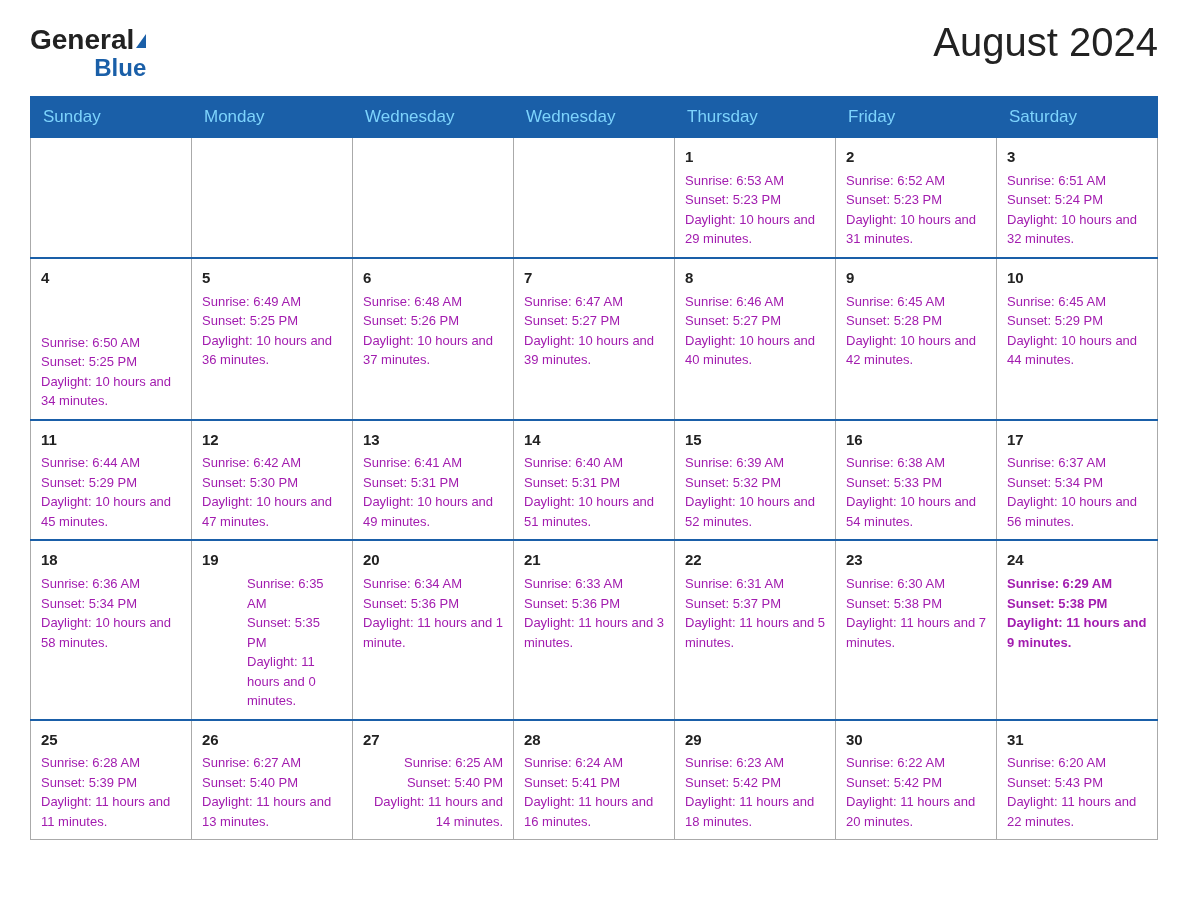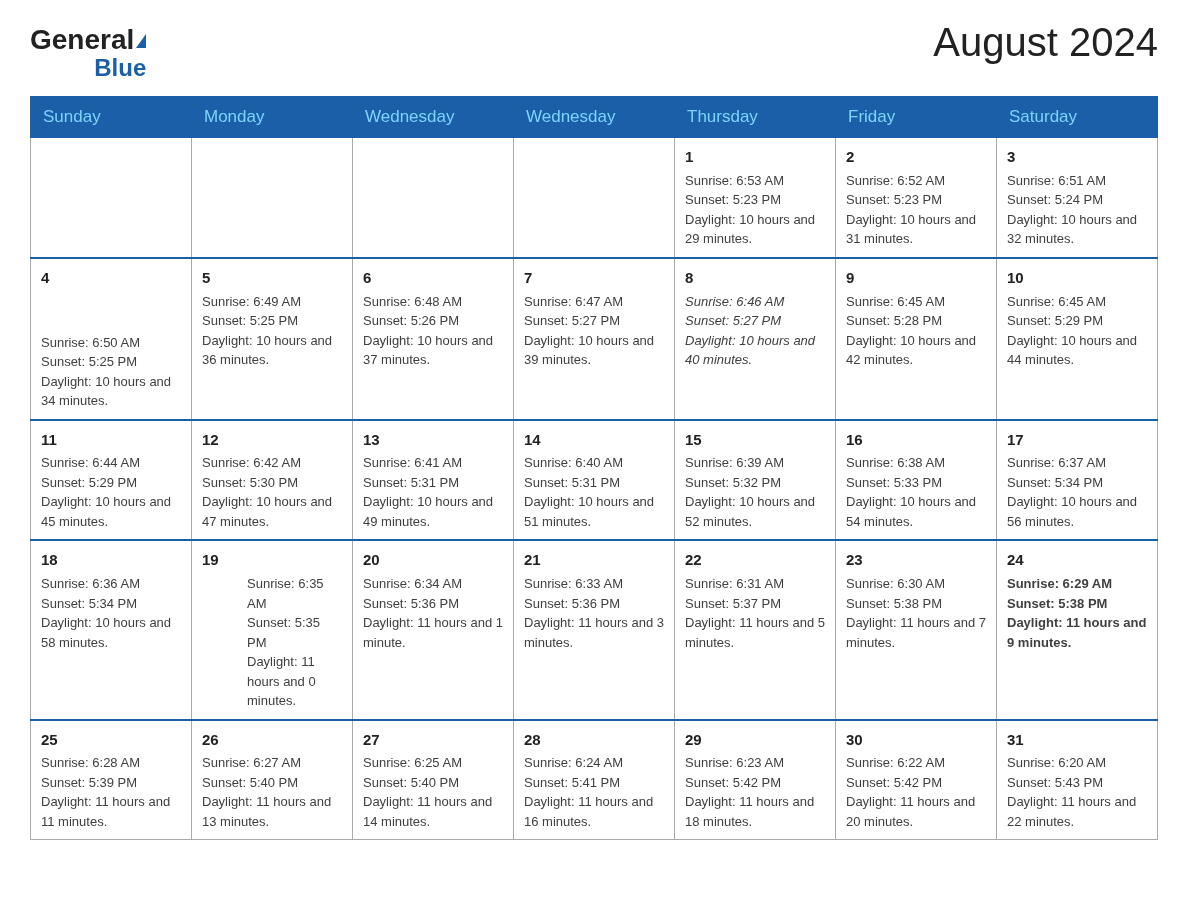--- a/index.html
+++ b/index.html
@@ -89,21 +89,21 @@
       background: #fff;
     }
     .day-number {
       font-size: 15px;
       font-weight: bold;
       margin-bottom: 3px;
       display: block;
     }
     .day-info {
       font-size: 13px;
-      color: #404040;
+      color: #a21caf;
       line-height: 1.5;
     }
     .row-divider td {
       border-top: 2px solid #1a5fa8;
     }
   </style>
 </head>
 <body>
 
 <div class="header-row">
@@ -175,21 +175,21 @@
 Daylight: 10 hours and 37 minutes.</div>
         </td>
         <td>
           <span class="day-number">7</span>
           <div class="day-info" style="white-space: pre-line;">Sunrise: 6:47 AM
 Sunset: 5:27 PM
 Daylight: 10 hours and 39 minutes.</div>
         </td>
         <td>
           <span class="day-number">8</span>
-          <div class="day-info" style="white-space: pre-line; font-style: italic;">Sunrise: 6:46 AM
+          <div class="day-info" style="white-space: pre-line;">Sunrise: 6:46 AM
 Sunset: 5:27 PM
 Daylight: 10 hours and 40 minutes.</div>
         </td>
         <td>
           <span class="day-number">9</span>
           <div class="day-info" style="white-space: pre-line;">Sunrise: 6:45 AM
 Sunset: 5:28 PM
 Daylight: 10 hours and 42 minutes.</div>
         </td>
         <td>
@@ -295,21 +295,21 @@
 Daylight: 11 hours and 11 minutes.</div>
         </td>
         <td>
           <span class="day-number">26</span>
           <div class="day-info" style="white-space: pre-line;">Sunrise: 6:27 AM
 Sunset: 5:40 PM
 Daylight: 11 hours and 13 minutes.</div>
         </td>
         <td>
           <span class="day-number">27</span>
-          <div class="day-info" style="white-space: pre-line;">Sunrise: 6:25 AM
+          <div class="day-info" style="white-space: pre-line; text-align: right;">Sunrise: 6:25 AM
 Sunset: 5:40 PM
 Daylight: 11 hours and 14 minutes.</div>
         </td>
         <td>
           <span class="day-number">28</span>
           <div class="day-info" style="white-space: pre-line;">Sunrise: 6:24 AM
 Sunset: 5:41 PM
 Daylight: 11 hours and 16 minutes.</div>
         </td>
         <td>

